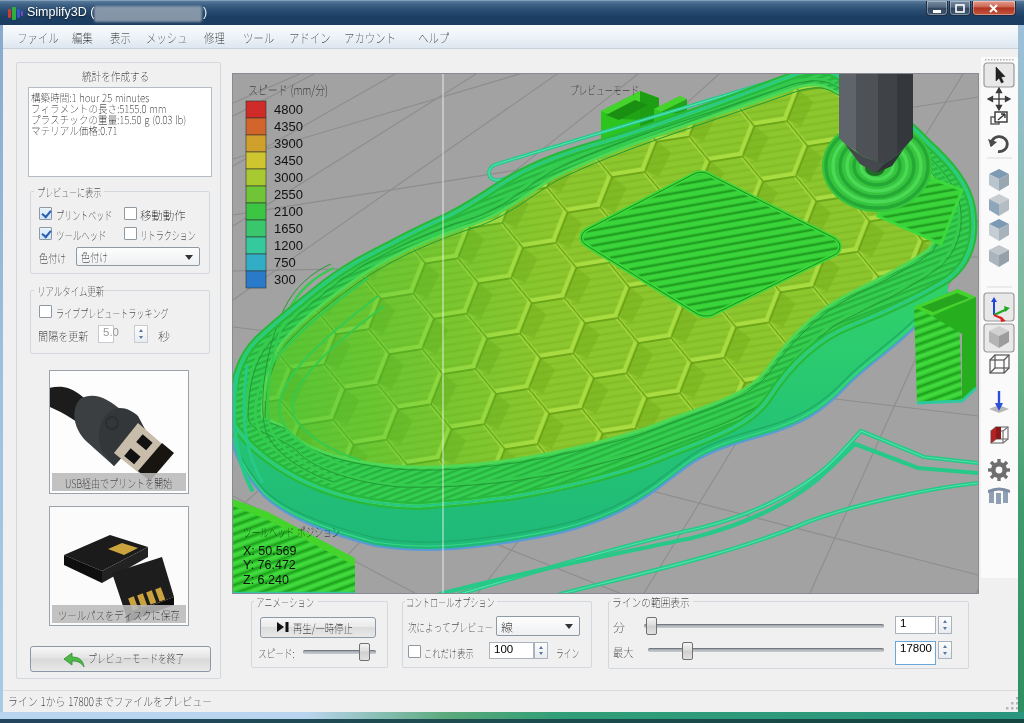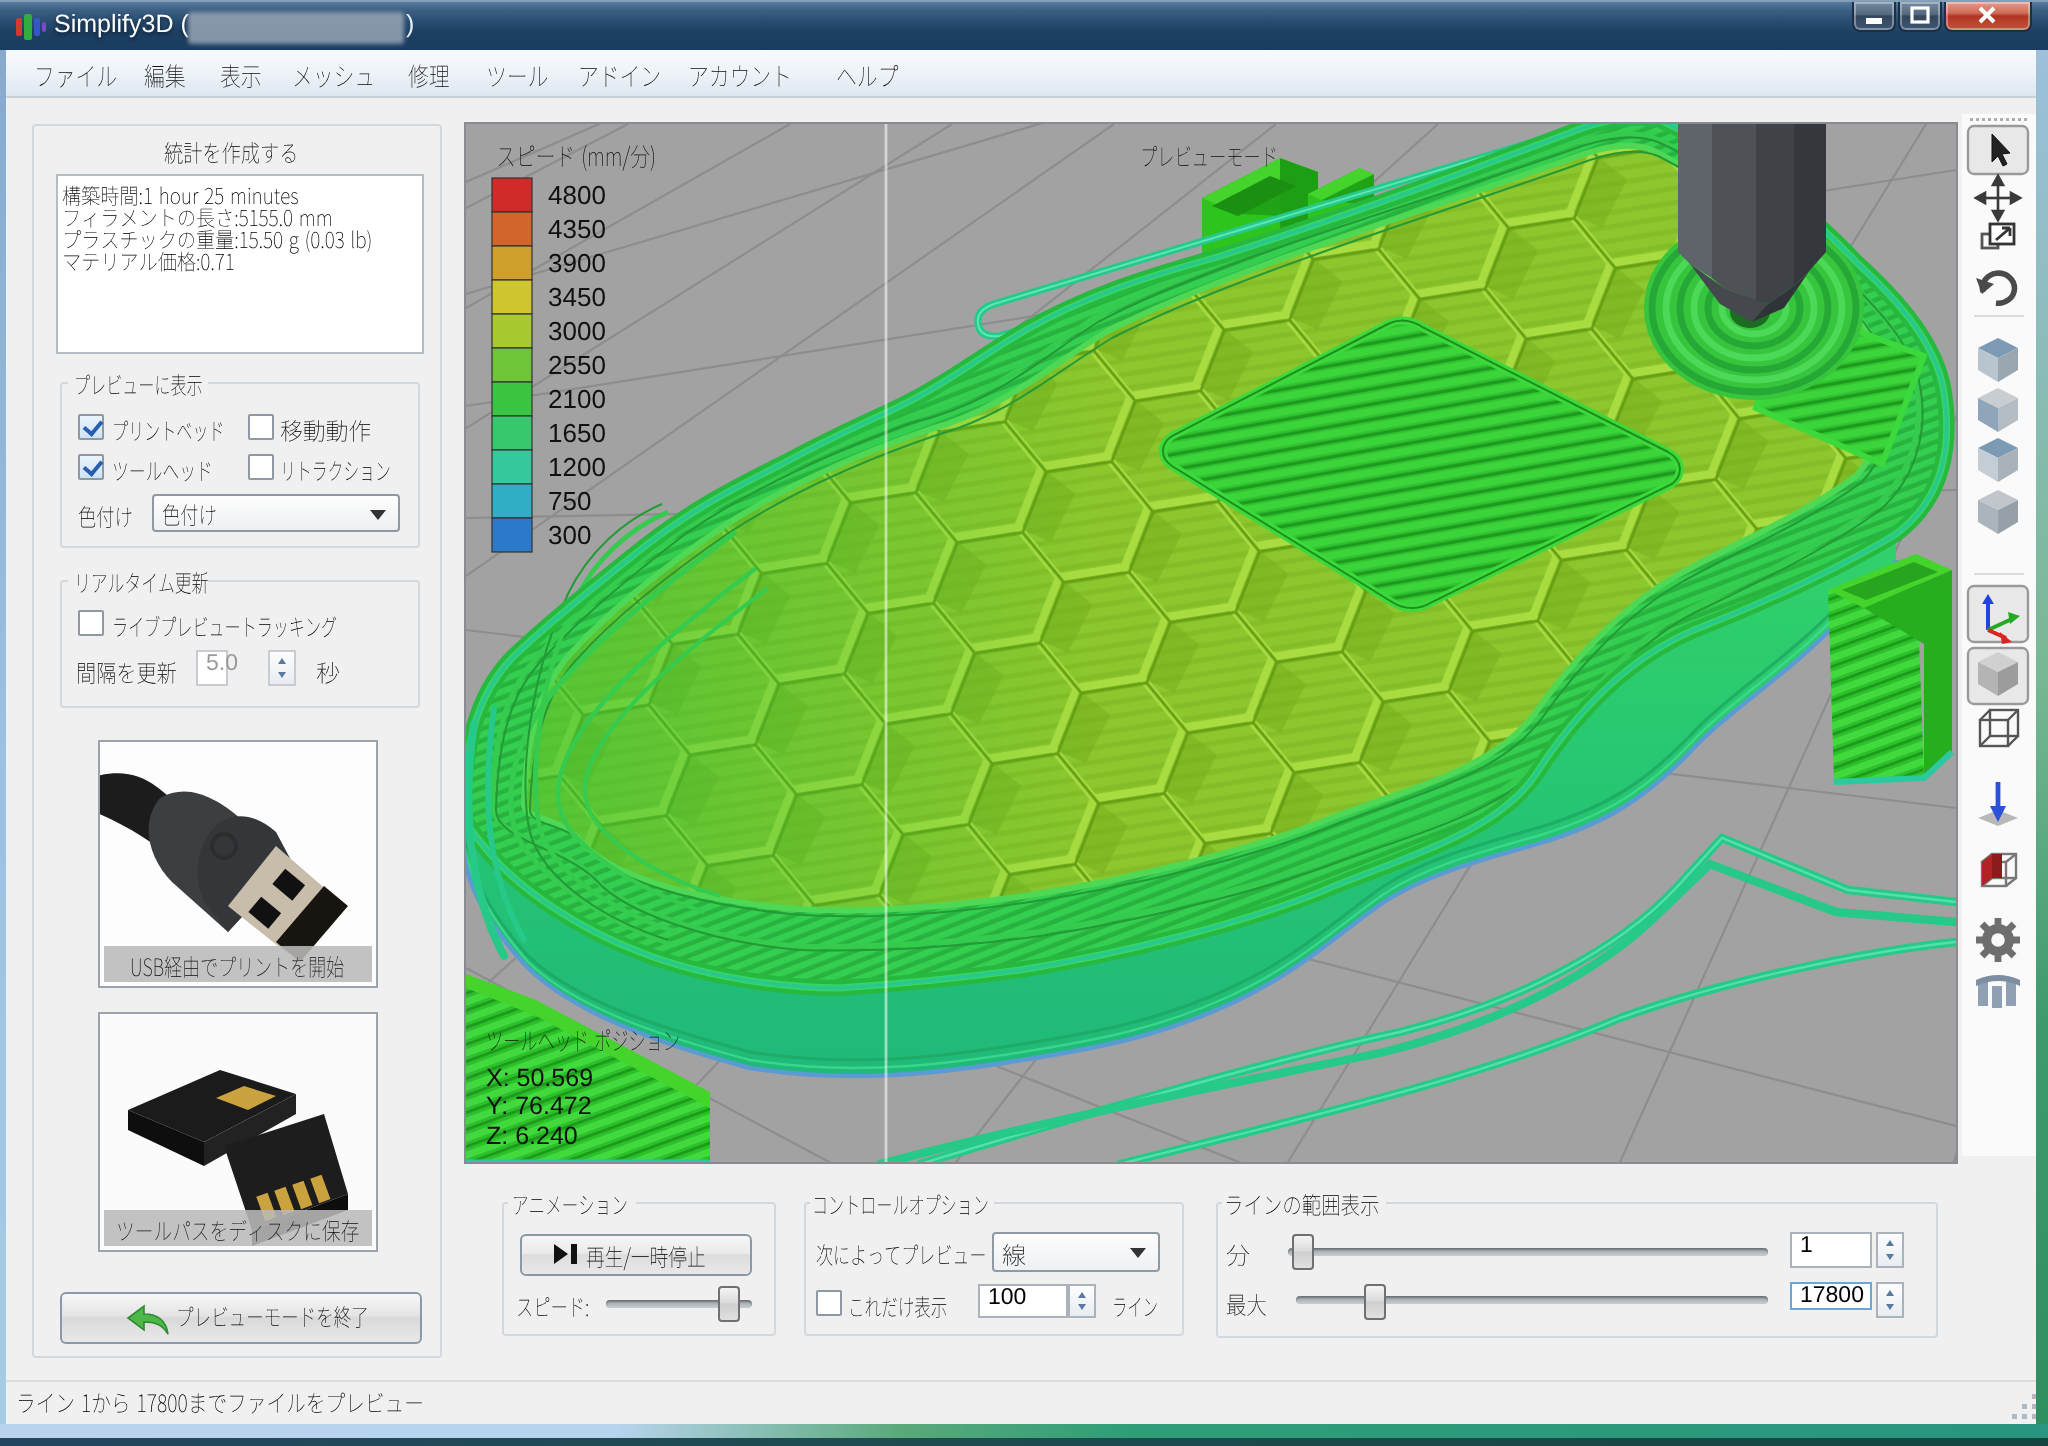--- a/index.html
+++ b/index.html
@@ -581,21 +581,21 @@
       <use href="#g12" x="3000"></use>
       <use href="#g2" x="4000"></use>
       <use href="#g13" x="5000"></use>
       <use href="#g2" x="6000"></use>
       <use href="#g3" x="7000"></use>
       <use href="#g39" x="8000"></use>
       <use href="#g110" x="9000"></use>
       <use href="#g111" x="10000"></use>
     </g>
   </svg>
-<div class="abs" style="left:232px;top:61px;width:747px;height:521px;border:1px solid #888c92;background:#a2a2a2">
+<div class="abs" style="left:232px;top:73px;width:747px;height:521px;border:1px solid #888c92;background:#a2a2a2">
     <svg width="745" height="519" viewBox="0 0 745 519" style="position:absolute;left:0;top:0">
 <defs>
 <pattern id="hex" width="99" height="56" patternUnits="userSpaceOnUse" patternTransform="rotate(-9)">
  <rect width="99" height="56" fill="#8cc72e"></rect>
  <path d="M0,3 L99,3 M0,10 L99,10 M0,17 L99,17 M0,24 L99,24 M0,31 L99,31 M0,38 L99,38 M0,45 L99,45 M0,52 L99,52" stroke="#7ab21e" stroke-width="2.4" opacity="0.45"></path>
  <path d="M-33.0,0.0 L-16.5,-28.0 L-2.0,-12.0 L-18.0,10.0 Z M66.0,0.0 L82.5,-28.0 L97.0,-12.0 L81.0,10.0 Z M-33.0,56.0 L-16.5,28.0 L-2.0,44.0 L-18.0,66.0 Z M66.0,56.0 L82.5,28.0 L97.0,44.0 L81.0,66.0 Z M16.5,28.0 L33.0,0.0 L47.5,16.0 L31.5,38.0 Z" fill="#76af1c" opacity="0.55"></path>
  <path d="M-33.0,0.0 L-16.5,-28.0 L16.5,-28.0 L33.0,0.0 L16.5,28.0 L-16.5,28.0 Z M66.0,0.0 L82.5,-28.0 L115.5,-28.0 L132.0,0.0 L115.5,28.0 L82.5,28.0 Z M-33.0,56.0 L-16.5,28.0 L16.5,28.0 L33.0,56.0 L16.5,84.0 L-16.5,84.0 Z M66.0,56.0 L82.5,28.0 L115.5,28.0 L132.0,56.0 L115.5,84.0 L82.5,84.0 Z M16.5,28.0 L33.0,0.0 L66.0,0.0 L82.5,28.0 L66.0,56.0 L33.0,56.0 Z" fill="none" stroke="#a8dc40" stroke-width="4"></path>
  <path d="M-33.0,0.0 L-16.5,-28.0 L16.5,-28.0 L33.0,0.0 L16.5,28.0 L-16.5,28.0 Z M66.0,0.0 L82.5,-28.0 L115.5,-28.0 L132.0,0.0 L115.5,28.0 L82.5,28.0 Z M-33.0,56.0 L-16.5,28.0 L16.5,28.0 L33.0,56.0 L16.5,84.0 L-16.5,84.0 Z M66.0,56.0 L82.5,28.0 L115.5,28.0 L132.0,56.0 L115.5,84.0 L82.5,84.0 Z M16.5,28.0 L33.0,0.0 L66.0,0.0 L82.5,28.0 L66.0,56.0 L33.0,56.0 Z" fill="none" stroke="#669f13" stroke-width="1.4" transform="translate(2,3)"></path>
 </pattern>
 <pattern id="dstripe" width="15" height="7.5" patternUnits="userSpaceOnUse" patternTransform="rotate(-10)">
@@ -1042,21 +1042,21 @@
 <div class="input7" style="left:895px;top:616px;width:41px;height:18px">1</div>
 <div class="spin7" style="left:938px;top:616px;height:18px"></div>
 <svg style="position:absolute;left:613px;top:645px;" width="22" height="16">
     <g transform="translate(0,12.0) scale(0.010200,-0.012000)" fill="#000">
       <use href="#g131" x="0"></use>
       <use href="#g132" x="1000"></use>
     </g>
   </svg>
 <div class="track" style="left:648px;top:648px;width:236px"></div>
 <div class="thumb" style="left:682px;top:642px"></div>
-<div class="input7" style="left:895px;top:641px;width:41px;height:14px;border-color:#6aa6d8">17800</div>
+<div class="input7" style="left:895px;top:641px;width:41px;height:24px;border-color:#6aa6d8">17800</div>
 <div class="spin7" style="left:938px;top:641px;height:18px"></div>
 <div id="statusbar" class="abs">
     <svg style="position:absolute;right:4px;top:6px" width="14" height="13">
       <g fill="#b0b8c0">
         <rect x="10" y="0" width="2.5" height="2.5"></rect>
         <rect x="10" y="5" width="2.5" height="2.5"></rect>
         <rect x="10" y="10" width="2.5" height="2.5"></rect>
         <rect x="5" y="5" width="2.5" height="2.5"></rect>
         <rect x="5" y="10" width="2.5" height="2.5"></rect>
         <rect x="0" y="10" width="2.5" height="2.5"></rect>

